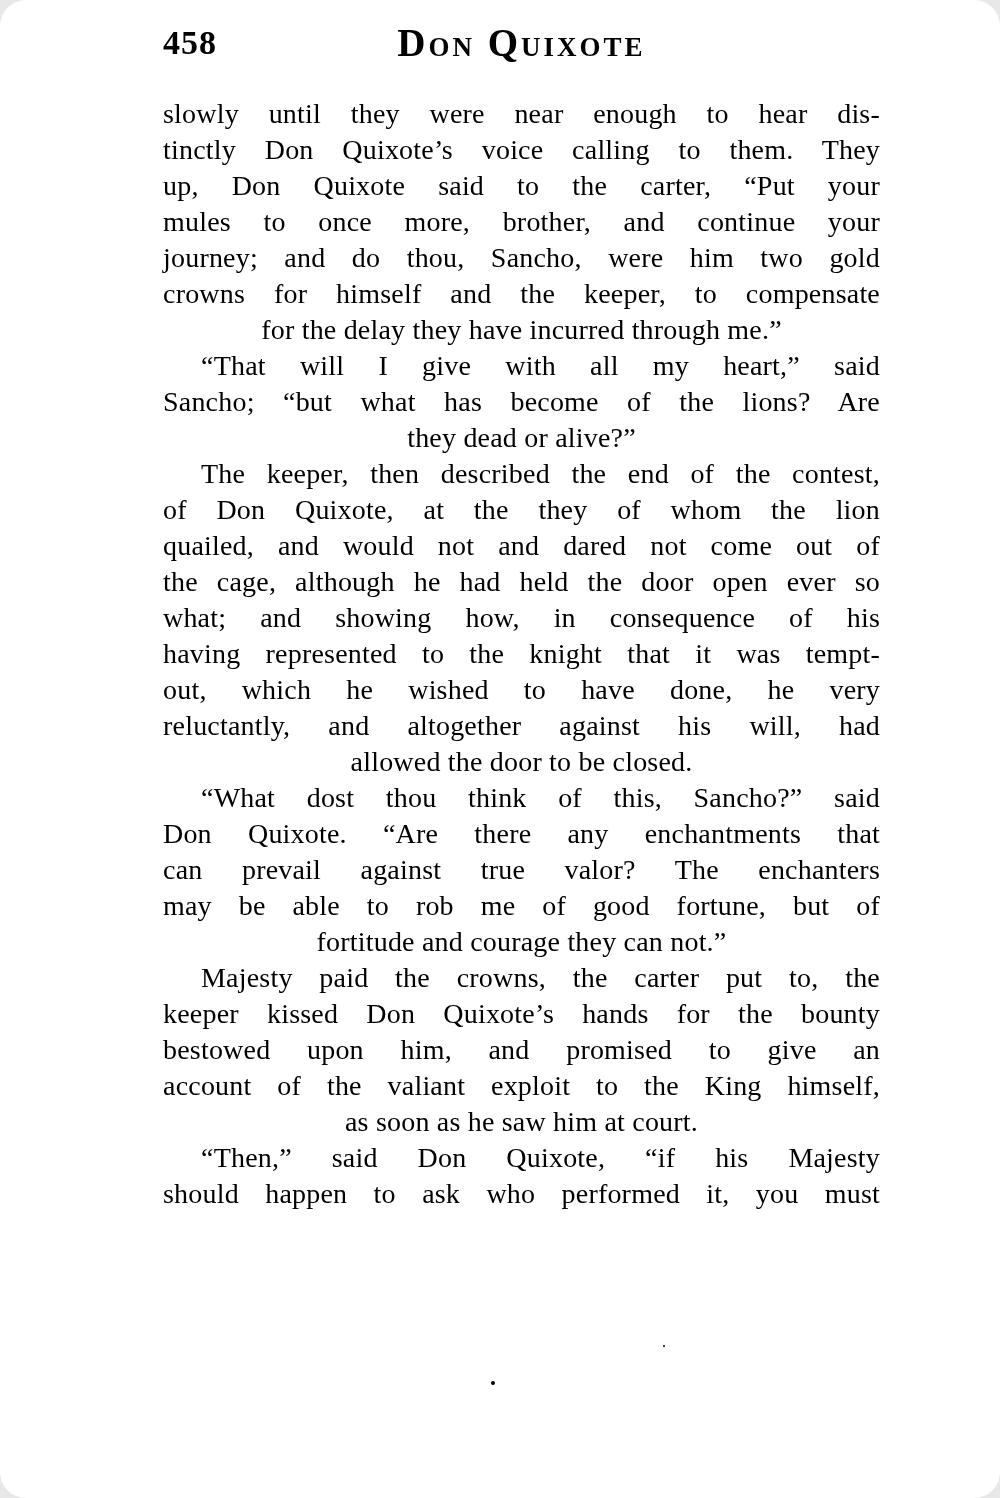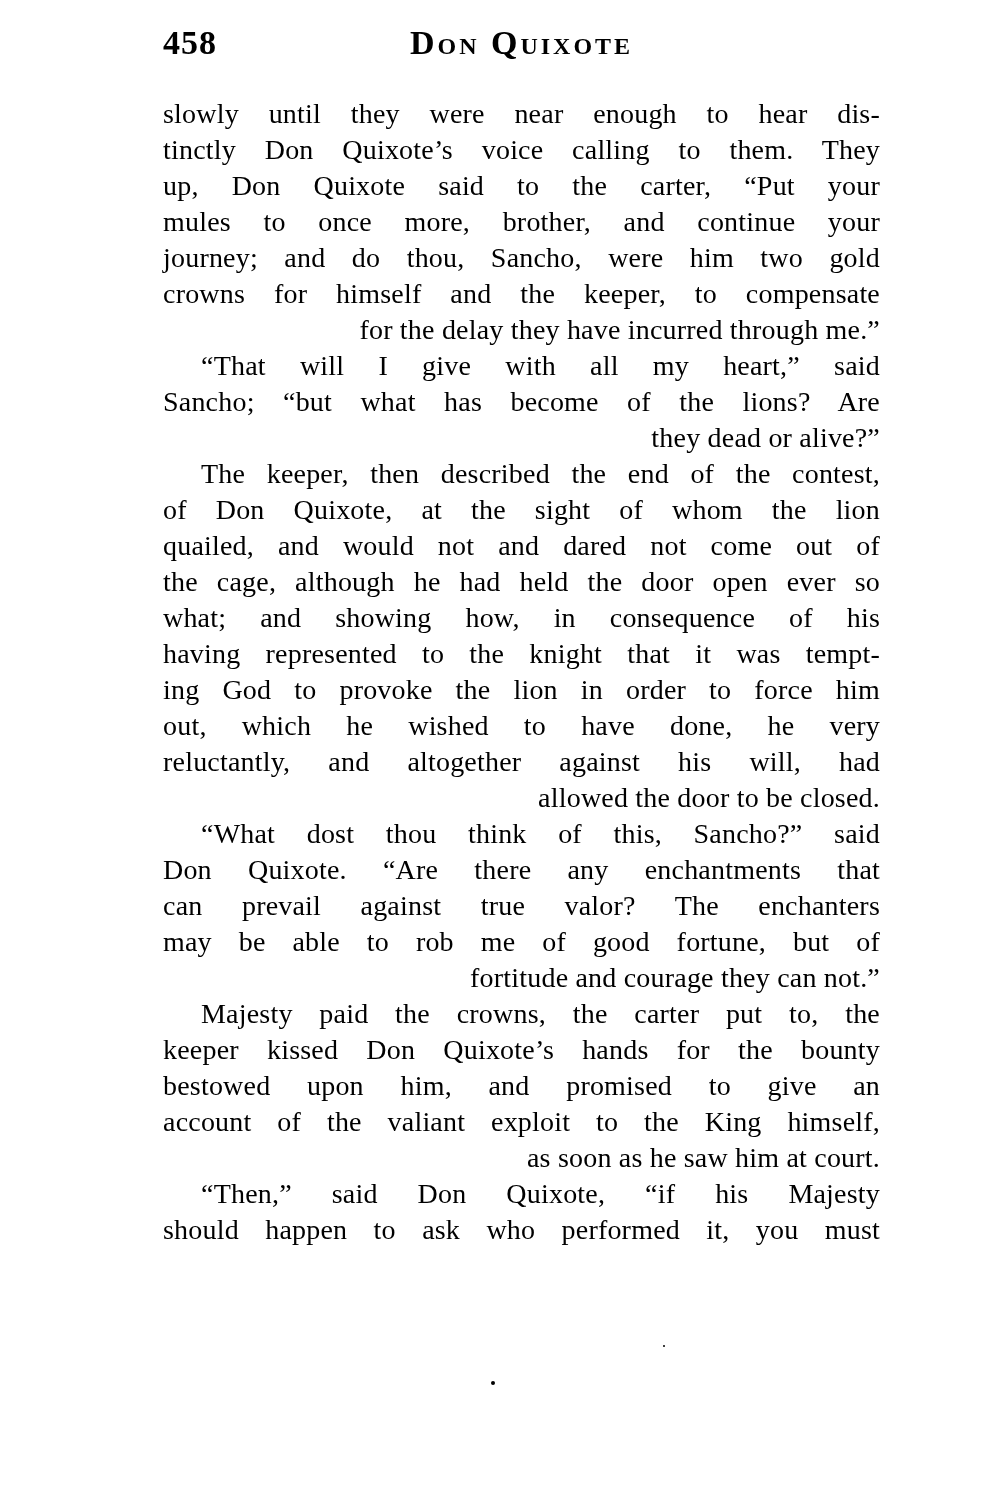--- a/index.html
+++ b/index.html
@@ -9,54 +9,55 @@
   }
   .page {
     position: relative;
     width: 1000px;
     height: 1498px;
     margin: 0 auto;
     background: #ffffff;
     color: #000000;
     font-family: "Liberation Serif", "DejaVu Serif", serif;
     overflow: hidden;
+    border-radius: 26px;
   }
   .pagenum {
     position: absolute;
     left: 163px;
     top: 26px;
     font-size: 34px;
     font-weight: bold;
     letter-spacing: 1px;
     line-height: 34px;
   }
   .running-head {
     position: absolute;
     left: 163px;
     top: 24px;
     width: 717px;
     text-align: center;
-    font-size: 34px;
+    font-size: 39px;
     font-weight: bold;
     font-variant: small-caps;
     letter-spacing: 3px;
     line-height: 38px;
   }
   .text-block {
     position: absolute;
     left: 163px;
     top: 96px;
     width: 717px;
   }
   .line {
     font-size: 28px;
     line-height: 36px;
     height: 36px;
     white-space: normal;
-    text-align: right;
+    text-align: center;
     letter-spacing: 0.2px;
   }
   .line.just {
     text-align: justify;
     text-align-last: justify;
   }
   .line.ind {
     text-indent: 38px;
   }
   .speck {
@@ -79,26 +80,25 @@
       <div class="line just">tinctly Don Quixote’s voice calling to them. They</div>
       <div class="line just">up, Don Quixote said to the carter, “Put your</div>
       <div class="line just">mules to once more, brother, and continue your</div>
       <div class="line just">journey; and do thou, Sancho, were him two gold</div>
       <div class="line just">crowns for himself and the keeper, to compensate</div>
       <div class="line">for the delay they have incurred through me.”</div>
       <div class="line just ind">“That will I give with all my heart,” said</div>
       <div class="line just">Sancho; “but what has become of the lions? Are</div>
       <div class="line">they dead or alive?”</div>
       <div class="line just ind">The keeper, then described the end of the contest,</div>
-      <div class="line just">of Don Quixote, at the sight of whom the lion</div>
+      <div class="line just">of Don Quixote, at the they of whom the lion</div>
       <div class="line just">quailed, and would not and dared not come out of</div>
       <div class="line just">the cage, although he had held the door open ever so</div>
       <div class="line just">what; and showing how, in consequence of his</div>
       <div class="line just">having represented to the knight that it was tempt-</div>
-      <div class="line just">ing God to provoke the lion in order to force him</div>
       <div class="line just">out, which he wished to have done, he very</div>
       <div class="line just">reluctantly, and altogether against his will, had</div>
       <div class="line">allowed the door to be closed.</div>
       <div class="line just ind">“What dost thou think of this, Sancho?” said</div>
       <div class="line just">Don Quixote. “Are there any enchantments that</div>
       <div class="line just">can prevail against true valor? The enchanters</div>
       <div class="line just">may be able to rob me of good fortune, but of</div>
       <div class="line">fortitude and courage they can not.”</div>
       <div class="line just ind">Majesty paid the crowns, the carter put to, the</div>
       <div class="line just">keeper kissed Don Quixote’s hands for the bounty</div>

